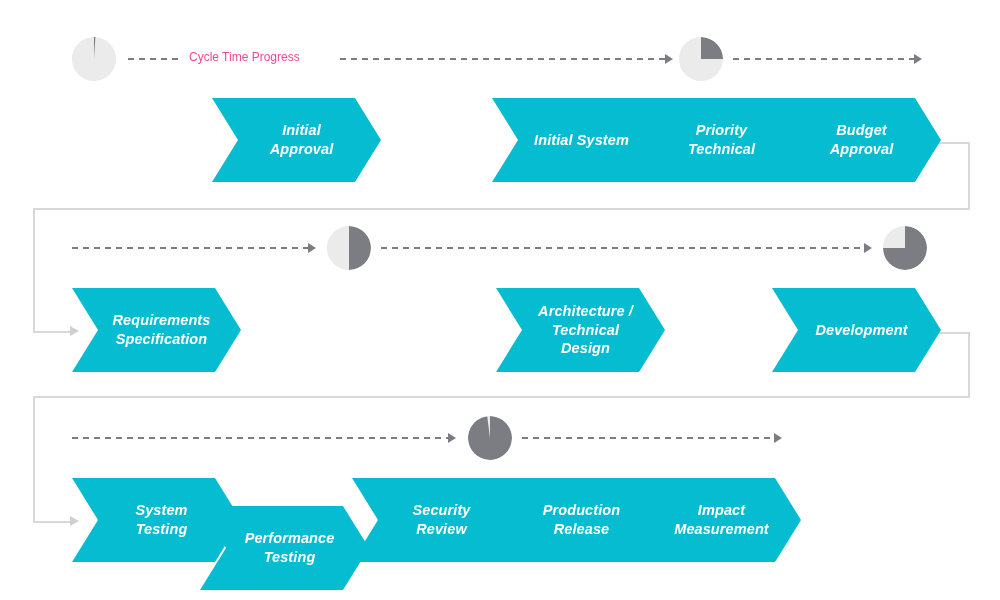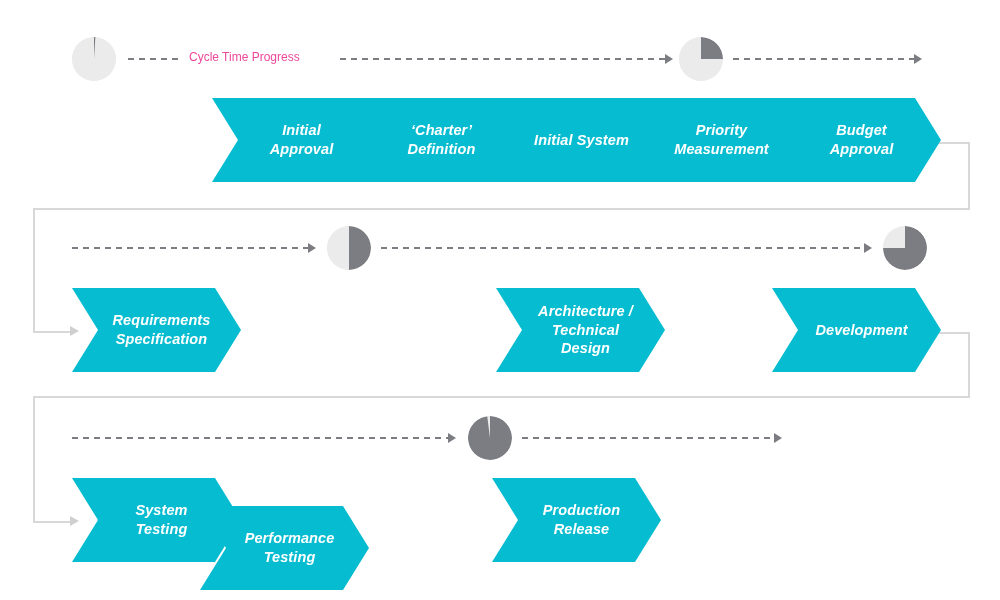--- a/index.html
+++ b/index.html
@@ -164,30 +164,26 @@
 
     <div class="dash-seg" style="left:733px; top:58px; width:181px;"></div>
     <div class="dash-arrow" style="left:914px; top:54px;"></div>
   </div>
 
   <div class="band" style="left:0; top:98px; width:1000px;">
     <div class="chev chev-mid" style="left:212px; width:169px;">
       <span class="chev-label">Initial
 Approval</span>
       </div>
-    <div class="chev chev-mid" style="left:352px; width:169px;">
-      <span class="chev-label">‘Charter’
-Definition</span>
-      </div>
     <div class="chev chev-mid" style="left:492px; width:169px;">
       <span class="chev-label">Initial System</span>
       </div>
     <div class="chev chev-mid" style="left:632px; width:169px;">
       <span class="chev-label">Priority
-Measurement</span>
+Technical</span>
       </div>
     <div class="chev chev-mid" style="left:772px; width:169px;">
       <span class="chev-label">Budget
 Approval</span>
       </div>
   </div>
 
   <div class="prog-row" style="left:0; top:190px; width:1000px;">
     <div class="dash-seg" style="left:72px; top:57px; width:236px;"></div>
     <div class="dash-arrow" style="left:308px; top:53px;"></div>
@@ -242,19 +238,27 @@
 
   <div class="band" style="left:0; top:478px; width:1000px;">
     <div class="chev chev-first" style="left:72px;  width:169px;">
       <span class="chev-label">System
 Testing</span>
       </div>
     <div class="chev chev-mid" style="left:200px; width:169px;margin-top:28px;">
       <span class="chev-label">Performance
 Testing</span>
       </div>
+    <div class="chev chev-mid" style="left:352px; width:169px;">
+      <span class="chev-label">Security
+Review</span>
+      </div>
     <div class="chev chev-mid" style="left:492px; width:169px;">
       <span class="chev-label">Production
 Release</span>
       </div>
+    <div class="chev chev-mid" style="left:632px; width:169px;">
+      <span class="chev-label">Impact
+Measurement</span>
+      </div>
   </div>
 
 </div>
 
 </body></html>

